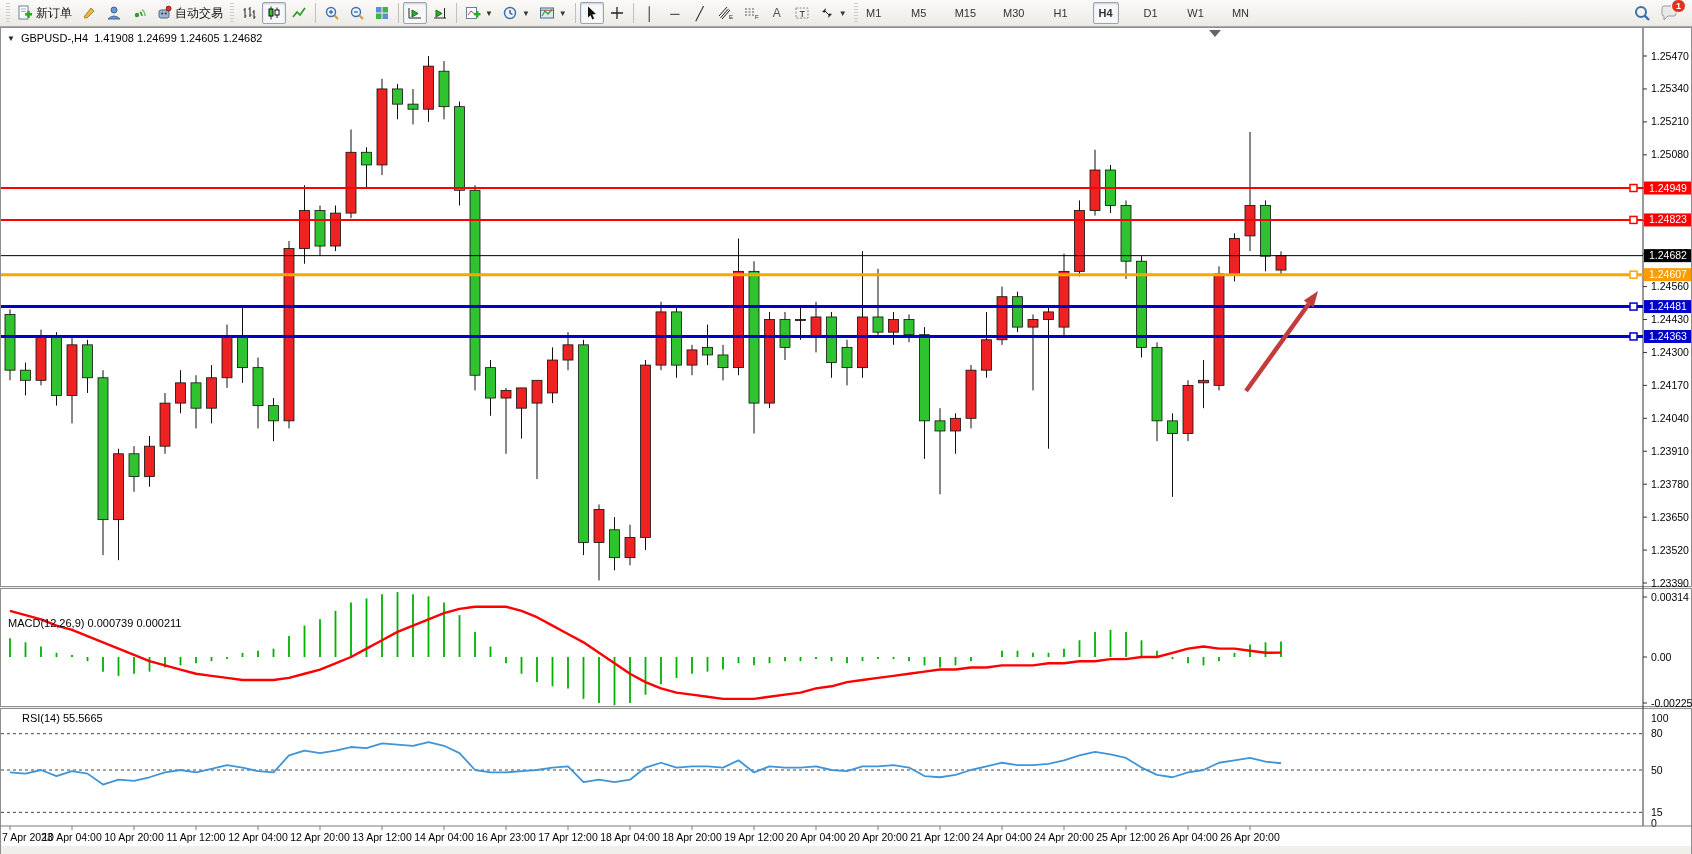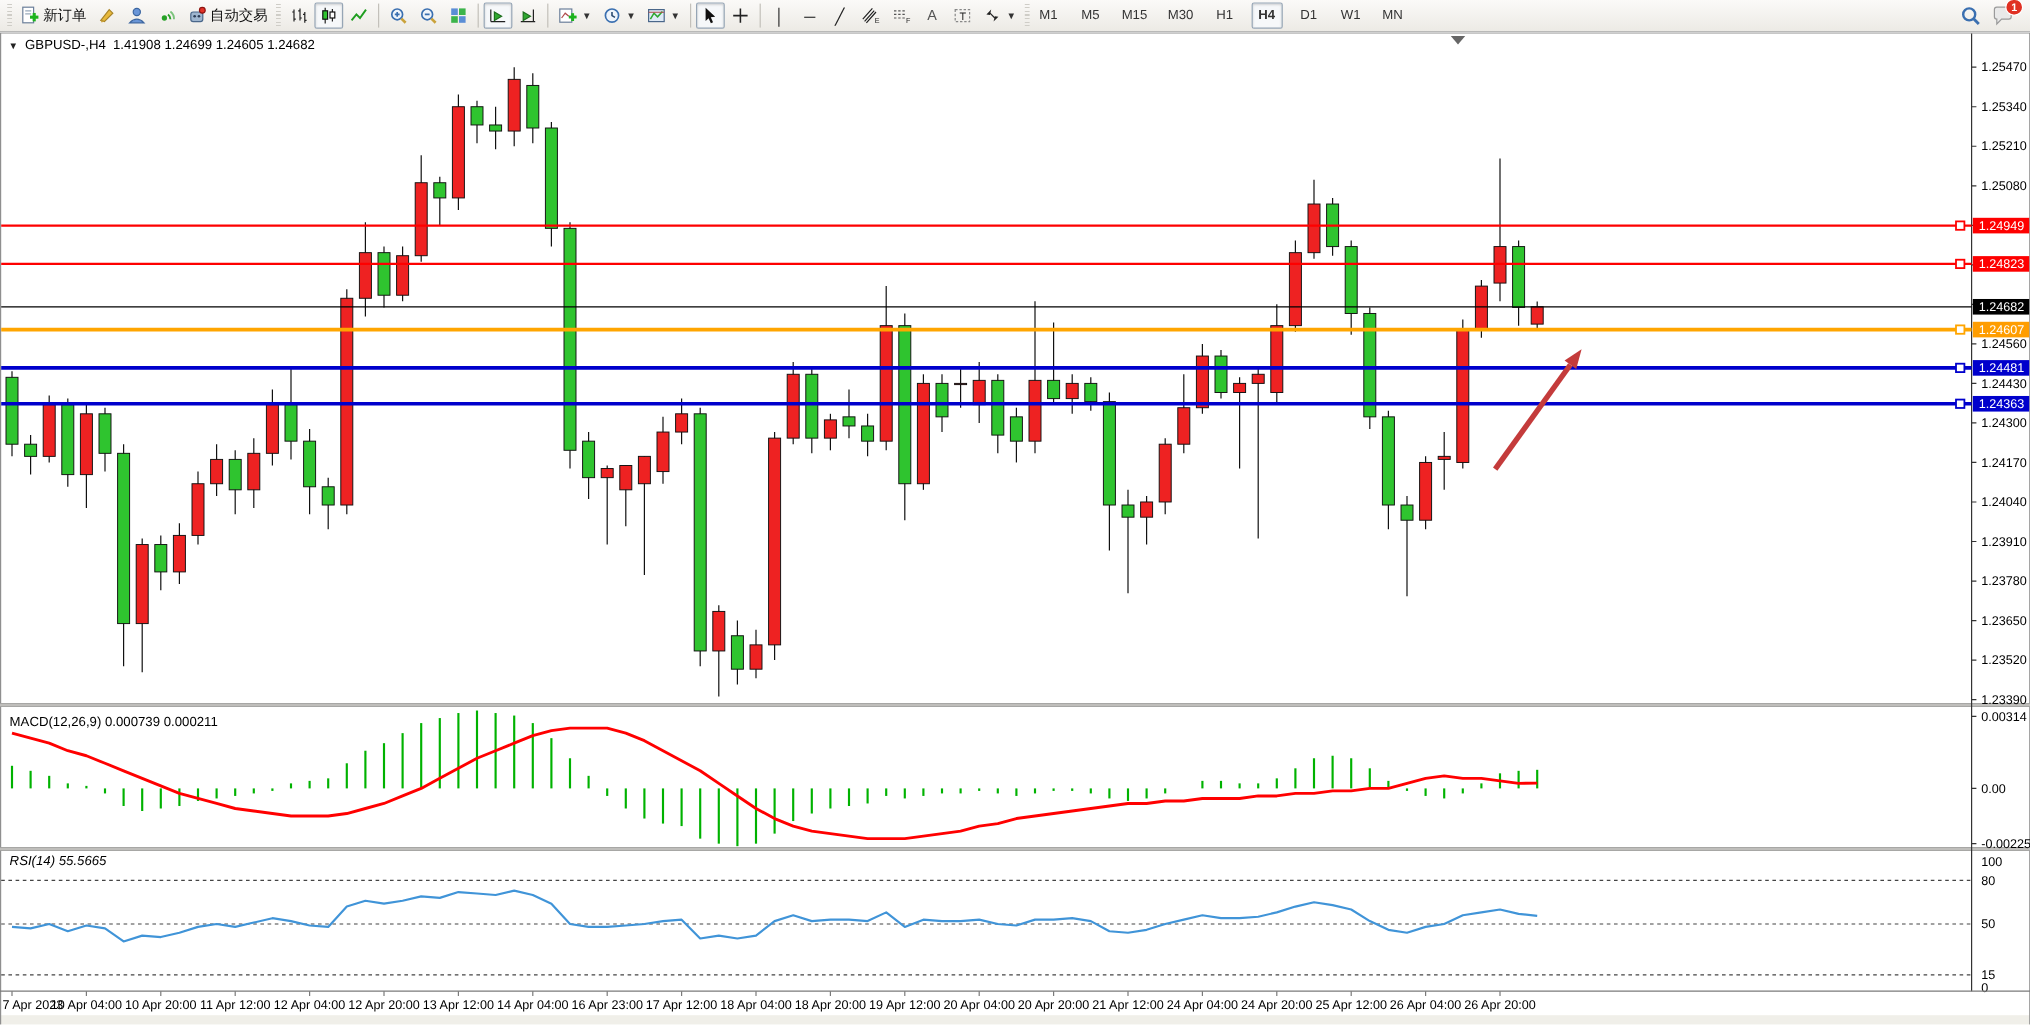--- a/index.html
+++ b/index.html
@@ -20,22 +20,22 @@
   .glyph{font-size:13px;color:#222;line-height:1;}
   .period{font-size:11px;color:#333;min-width:26px;}
   #tb-spacer{flex:1;}
   .badge{position:absolute;top:-4px;right:-5px;background:#e03123;color:#fff;border-radius:8px;
     font-size:9px;font-weight:bold;padding:1px 4px;border:1px solid #fff;}
   
   #chart-svg{position:absolute;left:0;top:27px;}
   .ovl{position:absolute;font-size:11px;color:#000;white-space:pre;}
   #symbol-line{left:7px;top:32px;display:flex;gap:6px;align-items:center;}
   #symbol-dd{font-size:8px;color:#222;}
-  #macd-label{left:8px;top:596px;}
-  #rsi-label{left:8px;top:712px;font-style:italic;}
+  #macd-label{left:8px;top:617px;}
+  #rsi-label{left:22px;top:712px;}
 </style>
 </head>
 <body>
 
 <div id="stage">
 
   <div id="toolbar">
     <div class="grip"></div>
 
     <div class="tb">
@@ -214,21 +214,21 @@
     <div class="tb">
       <svg width="16" height="16">
         <path d="M3 7 L7 3 L6 7.5 Z" fill="#222"></path>
           <path d="M13 9 L9 13 L10 8.5 Z" fill="#222"></path>
         <path d="M6 6 L10 10" stroke="#222"></path>
       </svg>
         <span class="dd">▼</span>
     </div>
 
     <div class="grip"></div>
-    <div id="periods-group" style="display:flex;gap:9px;">
+    <div id="periods-group" style="display:flex;gap:19px;">
         <div class="tb period">M1</div>
         <div class="tb period">M5</div>
         <div class="tb period">M15</div>
         <div class="tb period">M30</div>
         <div class="tb period">H1</div>
         <div class="tb period active">H4</div>
         <div class="tb period">D1</div>
         <div class="tb period">W1</div>
         <div class="tb period">MN</div>
       </div>

